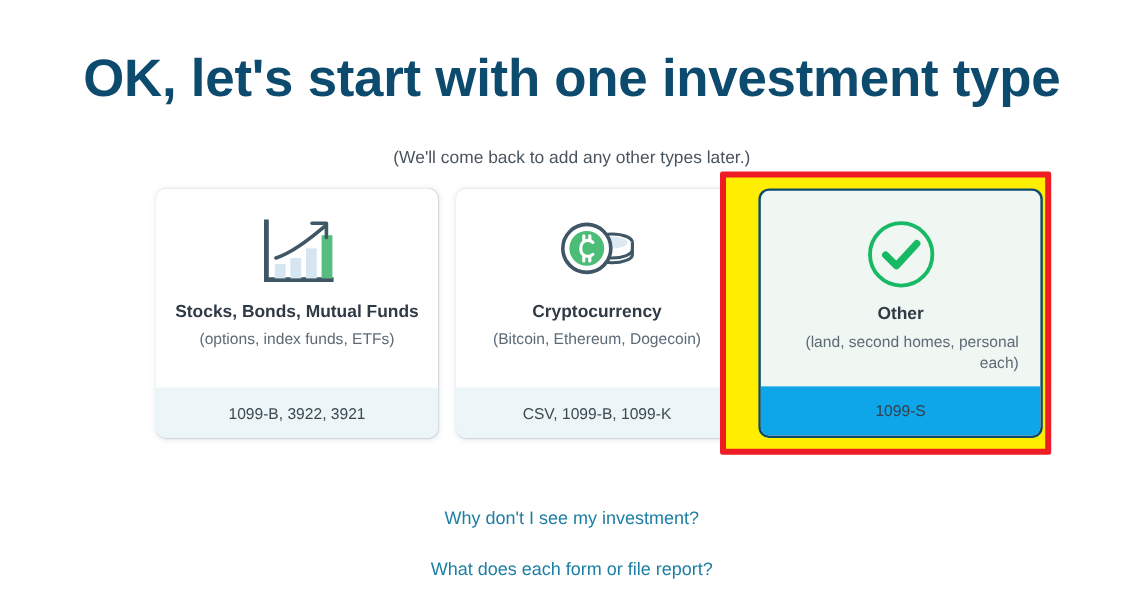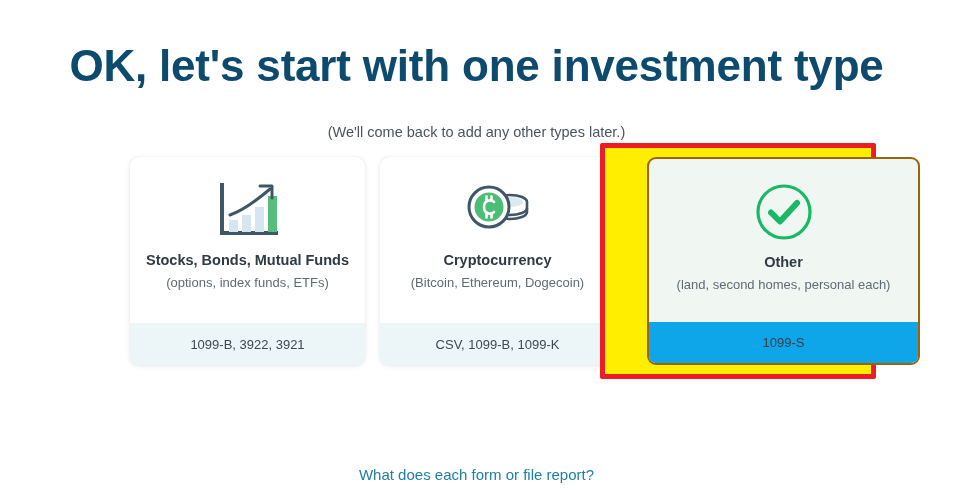--- a/index.html
+++ b/index.html
@@ -68,26 +68,25 @@
     flex-direction: column;
     align-items: center;
     cursor: pointer;
   }
 
   .card--one   { left: 118px; }
   .card--two   { left: 368px; }
 
   .card--selected {
     left: 620px;
-    width: 273px;
+    width: 237px;
     background: #f0f7f2;
-    border: 2px solid #a16207;
+    border: 2px solid #0c4a6e;
     box-shadow: none;
     z-index: 3;
-    margin-left: 15px;
   }
 
   .card-icon {
     height: 78px;
     display: flex;
     align-items: center;
     justify-content: center;
     margin-top: 14px;
   }
 
@@ -224,16 +223,17 @@
           <path d="M17 30.5 L26 39.5 L43 21" fill="none" stroke="#17b964" stroke-width="6" stroke-linecap="round" stroke-linejoin="round"></path>
         </svg>
       </div>
       <div class="card-title">Other</div>
       <div class="card-sub">(land, second homes, personal each)</div>
       <div class="card-footer">1099-S</div>
     </div>
 
   </div>
 
+  <a class="link link--one">Why don't I see my investment?</a>
 
   <a class="link link--two">What does each form or file report?</a>
 
 </div>
 
 </body></html>

